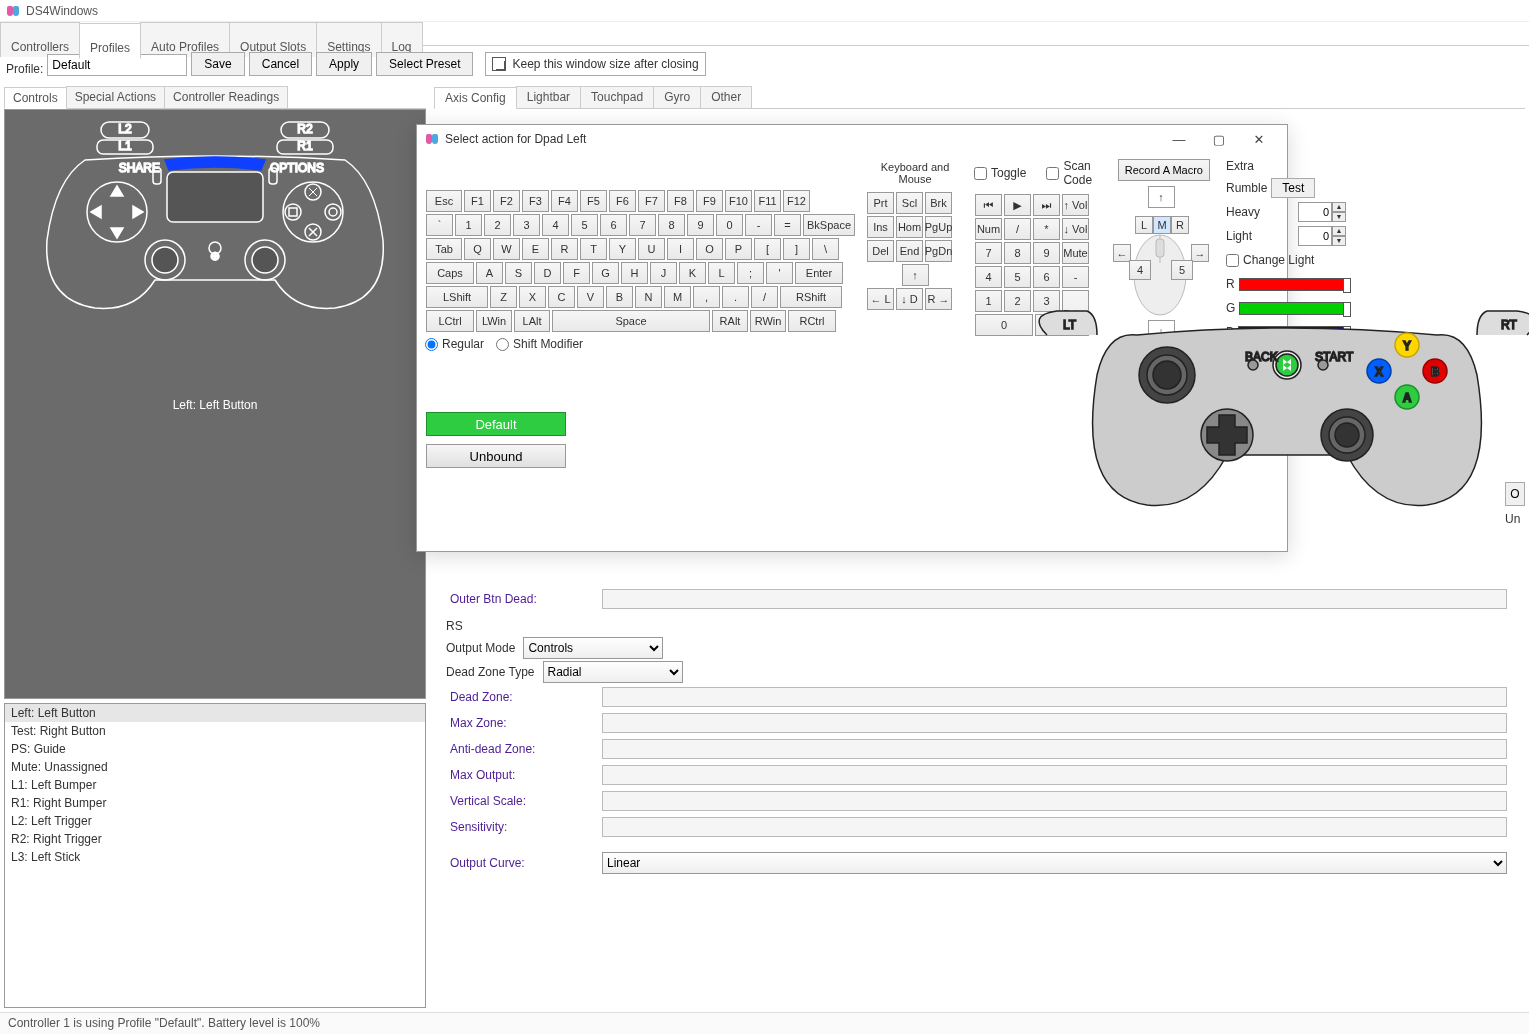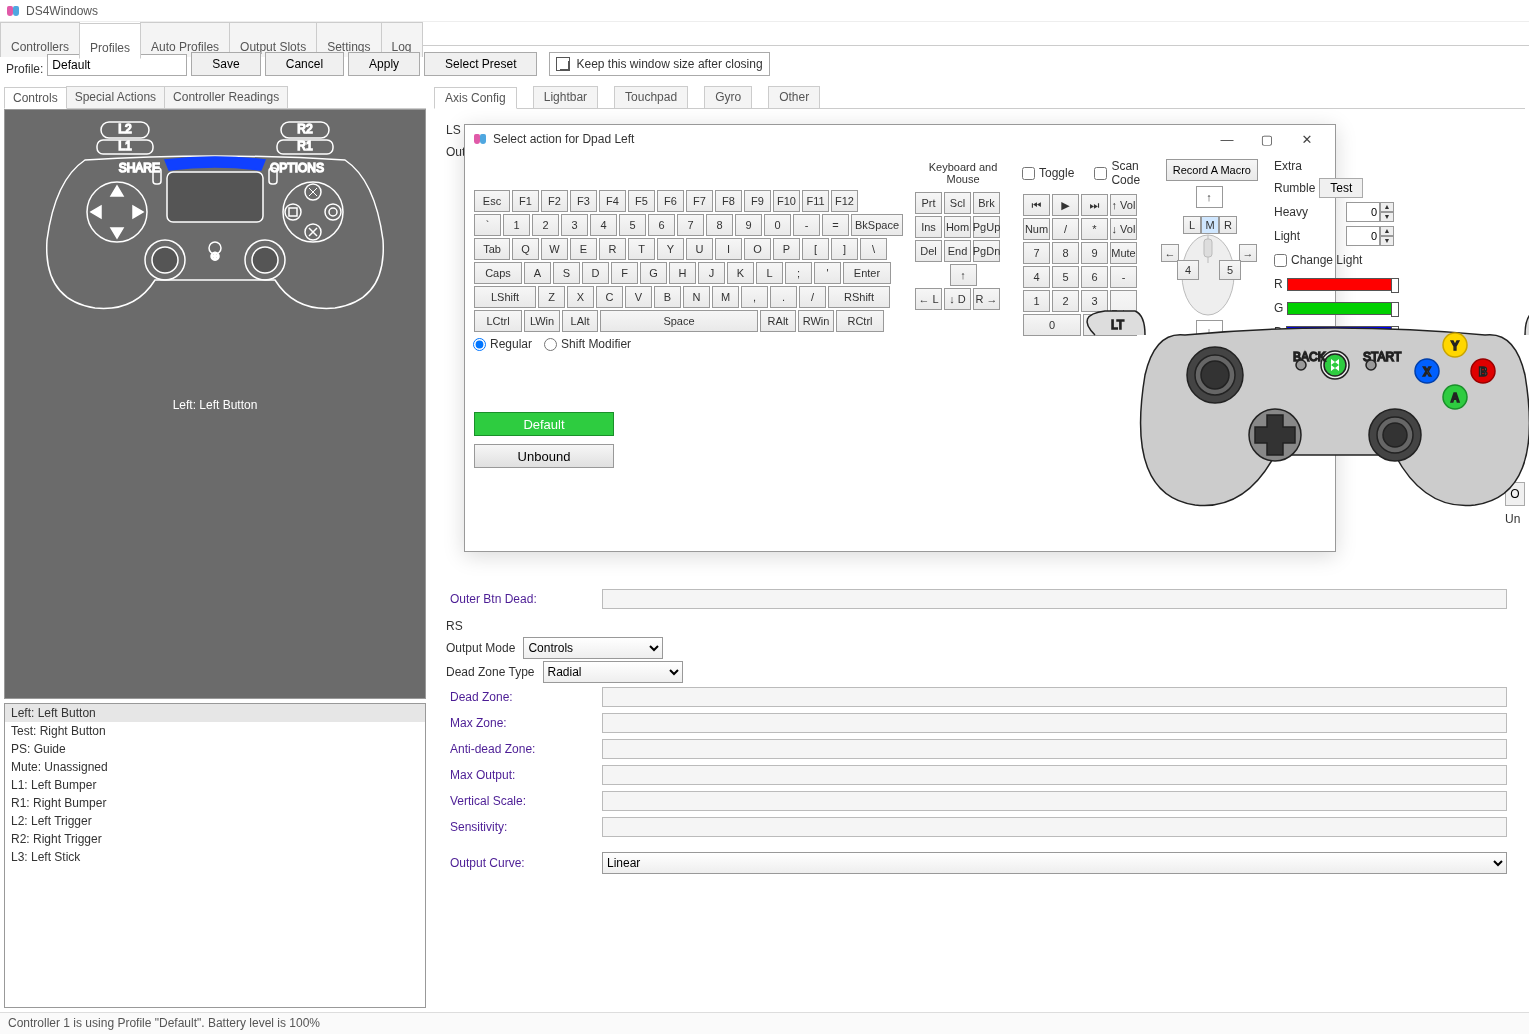--- a/index.html
+++ b/index.html
@@ -8,50 +8,50 @@
 .td-icon { width: 14px; height: 14px; position: relative; }
 .td-icon::before, .td-icon::after { content: ""; position: absolute; width: 6px; height: 10px; border-radius: 3px 3px 5px 5px; top: 2px; }
 .td-icon::before { background: #e05aa8; left: 1px; }
 .td-icon::after { background: #4fa7e0; right: 1px; }
 .titlebar span.title { margin-left: 6px; color: #555; }
 .tabs { display: flex; border-bottom: 1px solid #ccc; height: 24px; }
 .tab { padding: 17px 10px; border: 1px solid #ccc; border-bottom: none; background: #f4f4f4; margin-right: -1px; cursor: default; color: #555; }
 .tab.active { background: #fff; border-bottom: 1px solid #fff; position: relative; top: 1px; }
 .profilebar { display: flex; align-items: flex-end; padding: 6px; gap: 4px; }
 .profilebar input[type="text"] { height: 22px; border: 1px solid #aaa; padding: 0 4px; width: 140px; }
-.btn { height: 24px; border: 1px solid #aaa; background: #f0f0f0; padding: 0 20px; cursor: default; }
+.btn { height: 24px; border: 1px solid #aaa; background: #f0f0f0; padding: 0 12px; cursor: default; }
 .keep-size { display: flex; align-items: center; border: 1px solid #aaa; height: 24px; padding: 0 6px; gap: 6px; margin-left: 8px; }
 .resize-icon { display: inline-block; width: 14px; height: 14px; border: 1px solid #555; position: relative; }
 .resize-icon::after { content: ""; position: absolute; right: -1px; bottom: -1px; width: 8px; height: 8px; border-right: 2px solid #555; border-bottom: 2px solid #555; }
 .main-columns { display: flex; height: calc(100% - 22px - 24px - 36px - 22px); }
 .left-panel { width: 430px; display: flex; flex-direction: column; padding: 4px; }
 .left-tabs { display: flex; border-bottom: 1px solid #ccc; height: 23px; }
 .left-tabs .tab { padding: 3px 8px; }
 .controller-canvas { background: #6b6b6b; border: 1px solid #999; flex: 0 0 590px; position: relative; }
 .controller-canvas svg { position: absolute; top: 10px; left: 50%; transform: translateX(-50%); }
 .canvas-label { position: absolute; top: 288px; width: 100%; text-align: center; color: #fff; }
 .mapping-list { border: 1px solid #999; flex: 1; margin-top: 4px; overflow-y: scroll; }
 .mapping-row { padding: 2px 6px; cursor: default; }
 .mapping-row.sel { background: #e6e6e6; }
 .right-panel { flex: 1; position: relative; padding: 4px; overflow: hidden; }
-.right-tabs { display: flex; border-bottom: 1px solid #ccc; height: 23px; gap: 17px; }
+.right-tabs { display: flex; border-bottom: 1px solid #ccc; height: 23px; }
 .right-tabs .tab { padding: 3px 10px; }
 .axis-config { padding: 8px; }
 .row { display: flex; align-items: center; margin: 2px 0; height: 22px; }
 .row label { width: 100px; display: inline-block; }
 .row.wide label { width: auto; margin-right: 8px; padding-left: 4px; }
 select { height: 22px; border: 1px solid #999; background: linear-gradient(#fff,#eee); width: 140px; }
 .right-content .prop-row { display: flex; align-items: center; height: 24px; margin: 2px 0; }
 .prop-row .plabel { width: 160px; padding-left: 8px; color: #4c1d95; }
 .prop-row .pinput { flex: 1; height: 20px; border: 1px solid #bbb; background: #f5f5f5; margin-right: 10px; }
 .group-header { padding: 6px 0 2px 4px; font-size: 12px; color: #333; }
 .statusbar { position: absolute; left: 0; bottom: 0; width: 100%; height: 22px; border-top: 1px solid #ddd; padding: 3px 8px; color: #555; background: #fafafa; }
 
 
-.dialog { position: absolute; left: 464px; top: 124px; width: 872px; height: 428px; background: #fff; border: 1px solid #999; box-shadow: 0 4px 20px rgba(0,0,0,0.15); z-index: 50; display: flex; flex-direction: column; }
+.dialog { position: absolute; left: 416px; top: 124px; width: 872px; height: 428px; background: #fff; border: 1px solid #999; box-shadow: 0 4px 20px rgba(0,0,0,0.15); z-index: 50; display: flex; flex-direction: column; }
 .dlg-titlebar { display: flex; align-items: center; height: 28px; padding: 0 8px; }
 .dlg-titlebar .spacer { flex: 1; }
 .win-ctl { width: 40px; height: 28px; display: flex; align-items: center; justify-content: center; font-size: 13px; color: #444; }
 .dlg-body { flex: 1; display: flex; padding: 6px 8px; gap: 10px; }
 .kb-col { flex: 0 0 400px; }
 .key, .mkey { border: 1px solid #999; background: linear-gradient(#f6f6f6,#e9e9e9); height: 22px; display: inline-flex; align-items: center; justify-content: center; margin: 1px; cursor: default; font-size: 11px; }
 .kw-s { width: 27px; } .kw-m { width: 36px; } .kw-l { width: 48px; } .kw-xl { width: 62px; } .kw-space { width: 158px; } .kw-bksp { width: 52px; }
 .kb-row { display: flex; }
 .midblock { flex: 0 0 98px; }
 .numblock { flex: 0 0 128px; }

